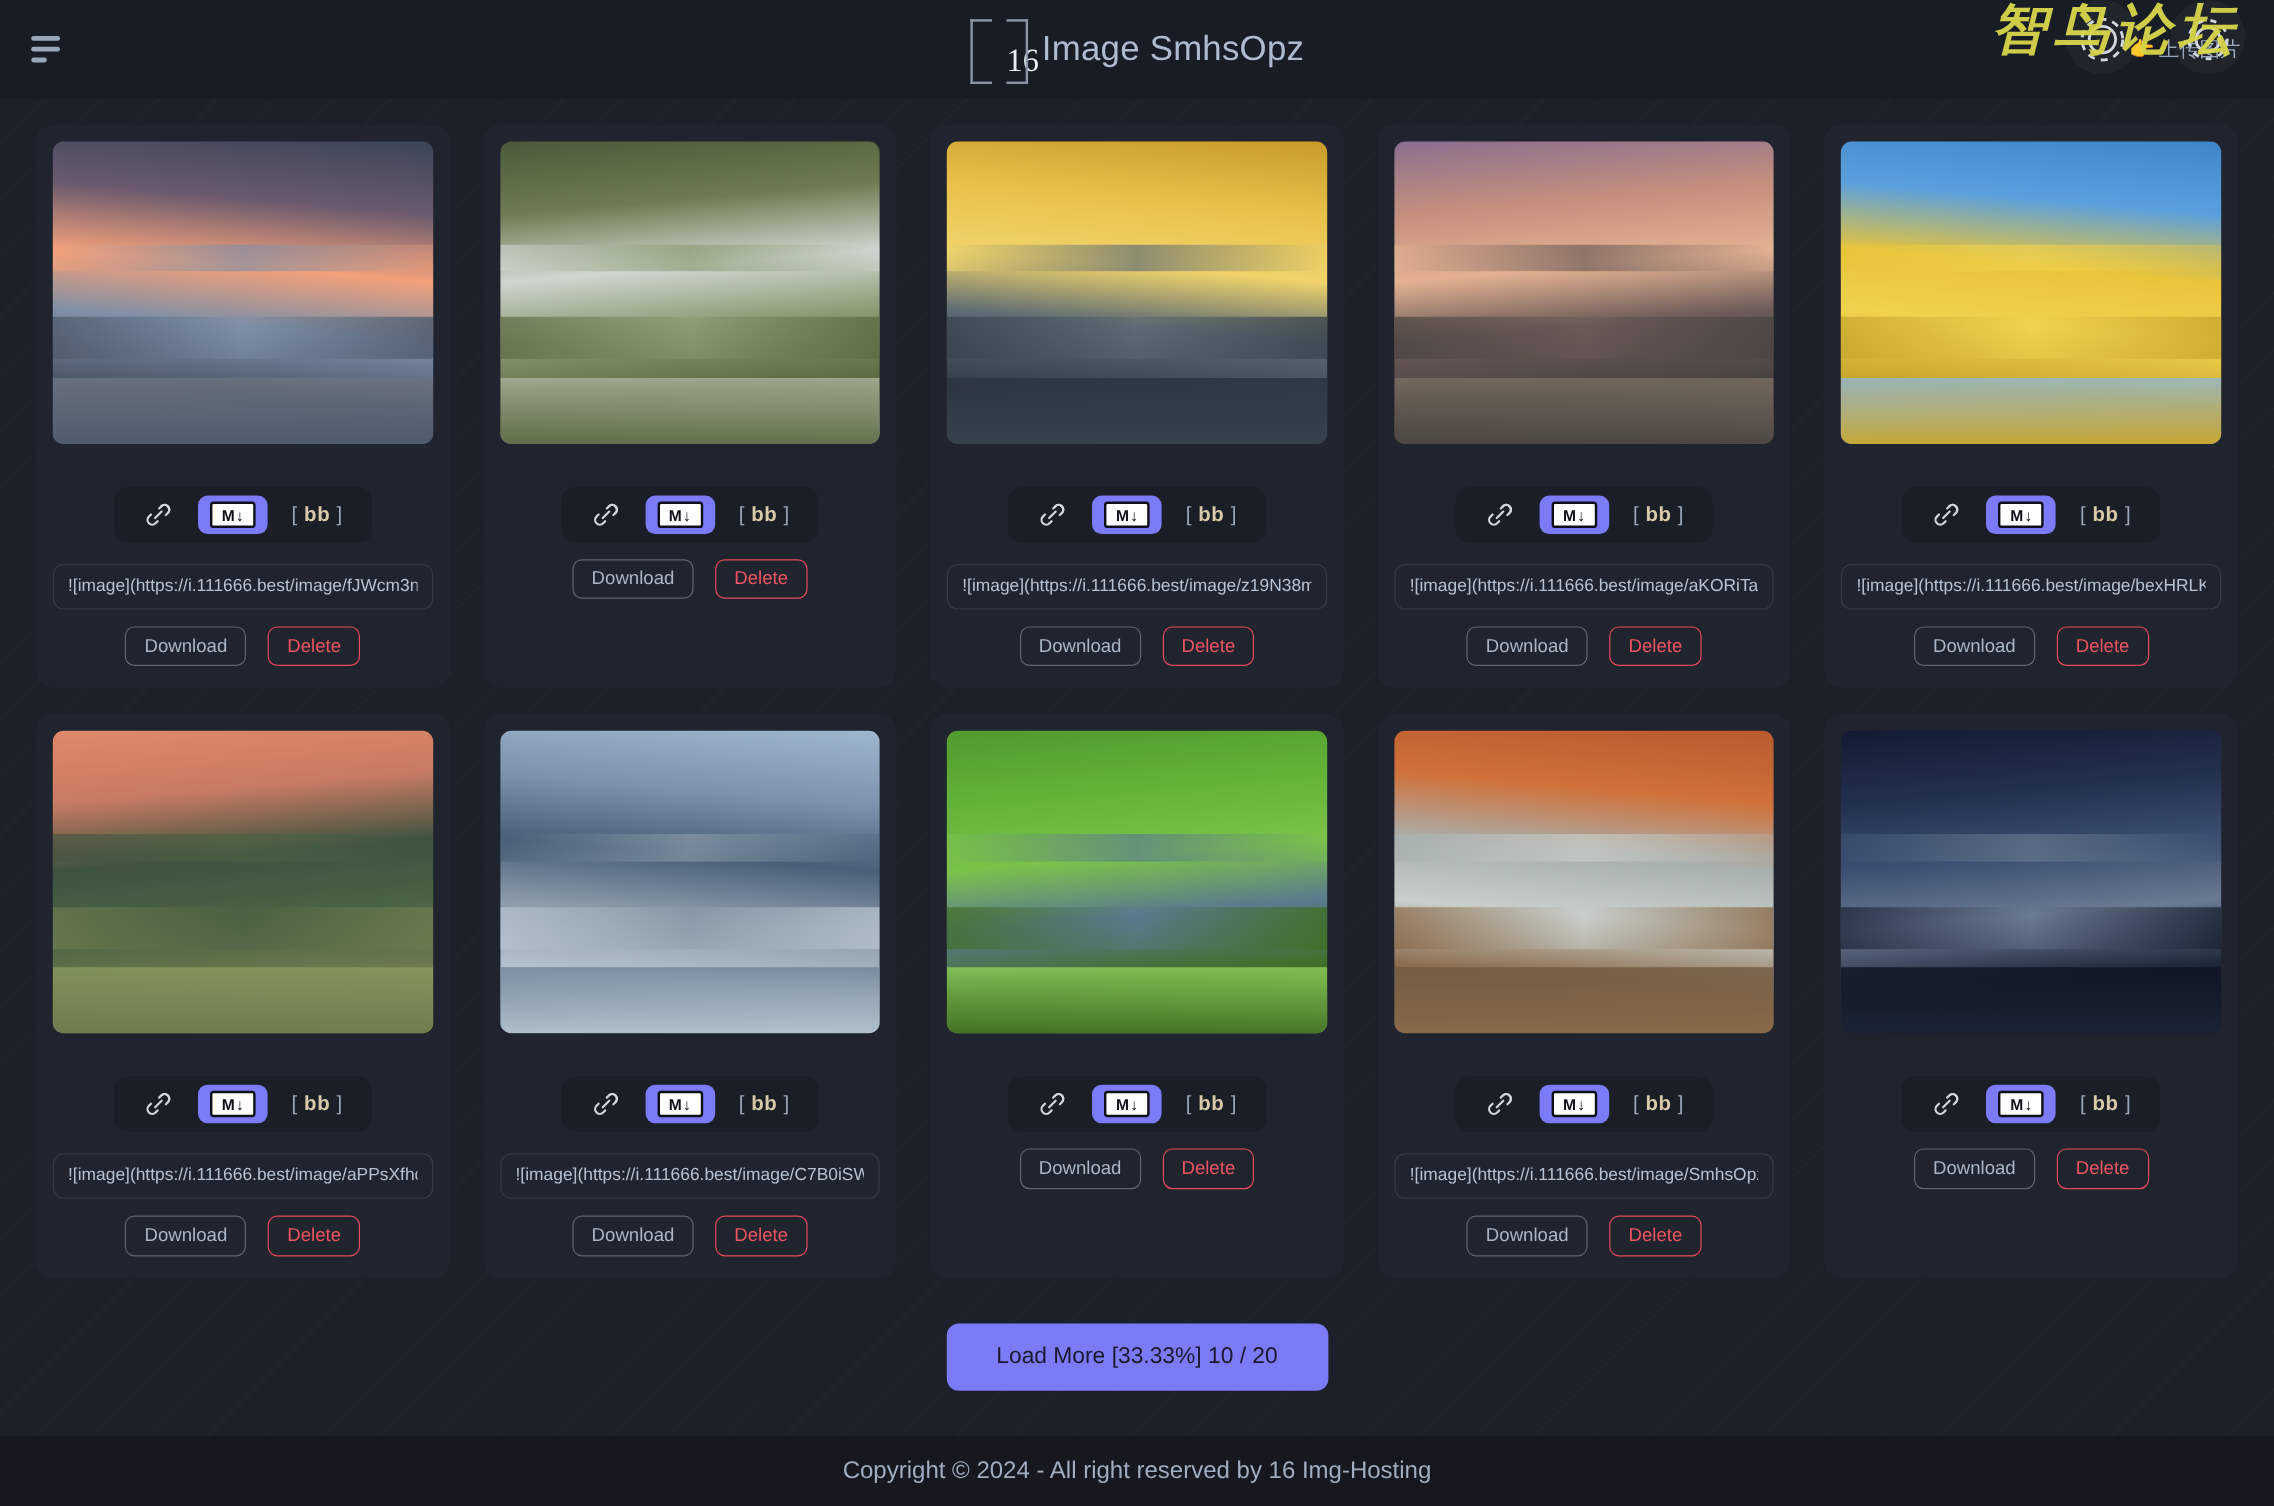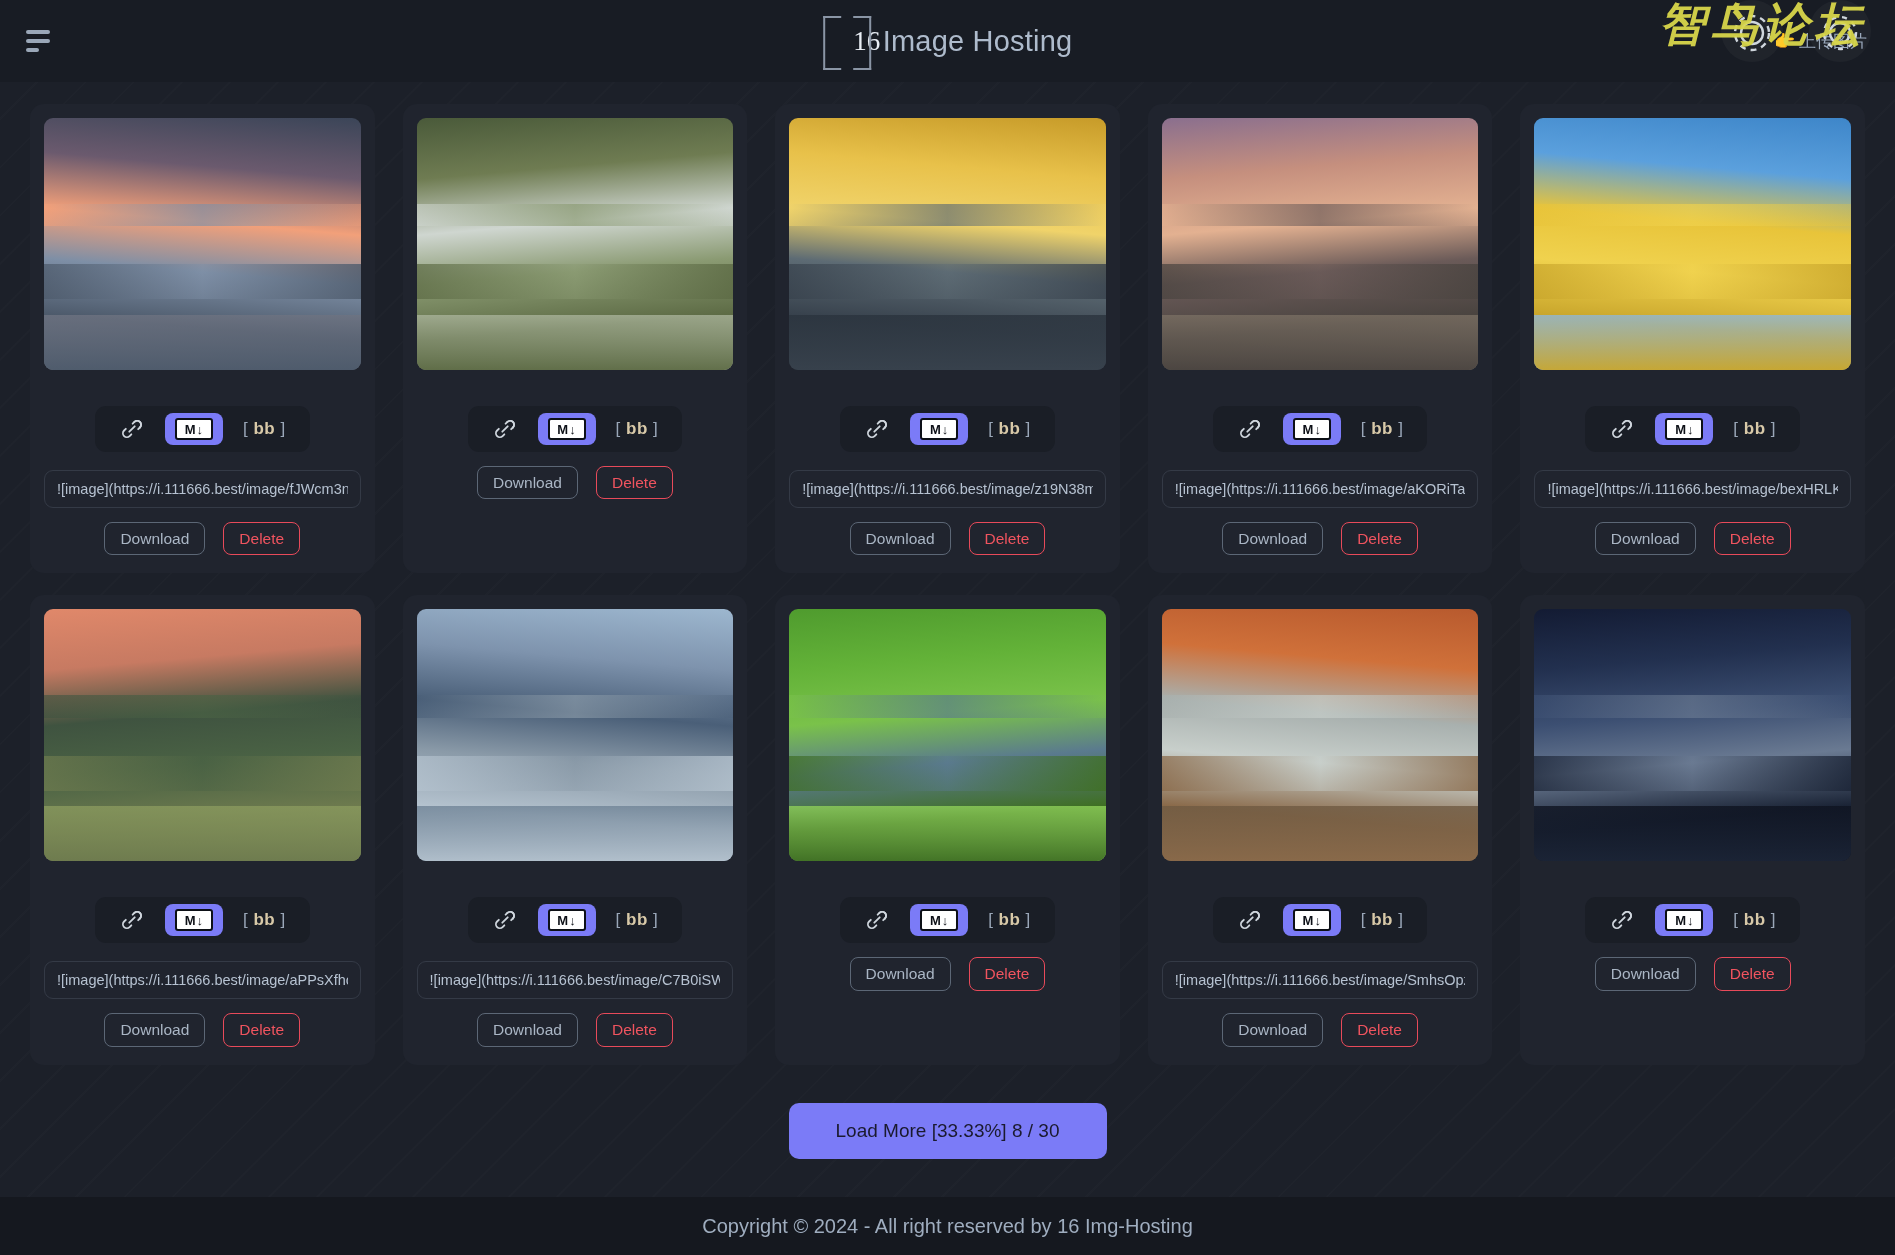--- a/index.html
+++ b/index.html
@@ -66,21 +66,21 @@
     align-items: center;
     gap: 12px;
     cursor: pointer;
     white-space: nowrap;
   }
   .brand-mark {
     width: 48px;
     height: 50px;
     position: relative;
     display: flex;
-    align-items: center;
+    align-items: flex-end;
     justify-content: center;
     font-size: 27px;
     color: #e9eef5;
     font-family: "Liberation Serif", serif;
     letter-spacing: 0px;
     padding-left: 40px;
   }
   .brand-mark::before,
   .brand-mark::after {
     content: "";
@@ -328,21 +328,21 @@
   <div class="hamburger">
     <i></i>
     <i></i>
     <i></i>
   </div>
 
   <div class="brand">
     <div class="brand-mark">
       <span>16</span>
     </div>
-    <div class="brand-title">Image Hosting</div>
+    <div class="brand-title">Image SmhsOpz</div>
   </div>
 
   <div class="nav-right">
     <div class="upload-link">
       <span class="hand-icon">👉</span>
       <span>上传图片</span>
     </div>
     <div class="watermark">
       <div class="wm-gear g1">
         <svg viewBox="0 0 62 62">
@@ -650,19 +650,19 @@
           <div class="tb-bb"><span class="brk">[</span> <span>bb</span> <span class="brk">]</span></div>
         </div>
         <div class="btn-row">
           <button class="btn btn-download">Download</button>
           <button class="btn btn-delete">Delete</button>
         </div>
       </div>
     </div>
 
   <div class="loadmore-wrap">
-    <button class="loadmore">Load More [33.33%] 8 / 30</button>
+    <button class="loadmore">Load More [33.33%] 10 / 20</button>
   </div>
 </div>
 
 <div class="footer">
   <span>Copyright © 2024 - All right reserved by 16 Img-Hosting</span>
 </div>
 
 </body></html>

